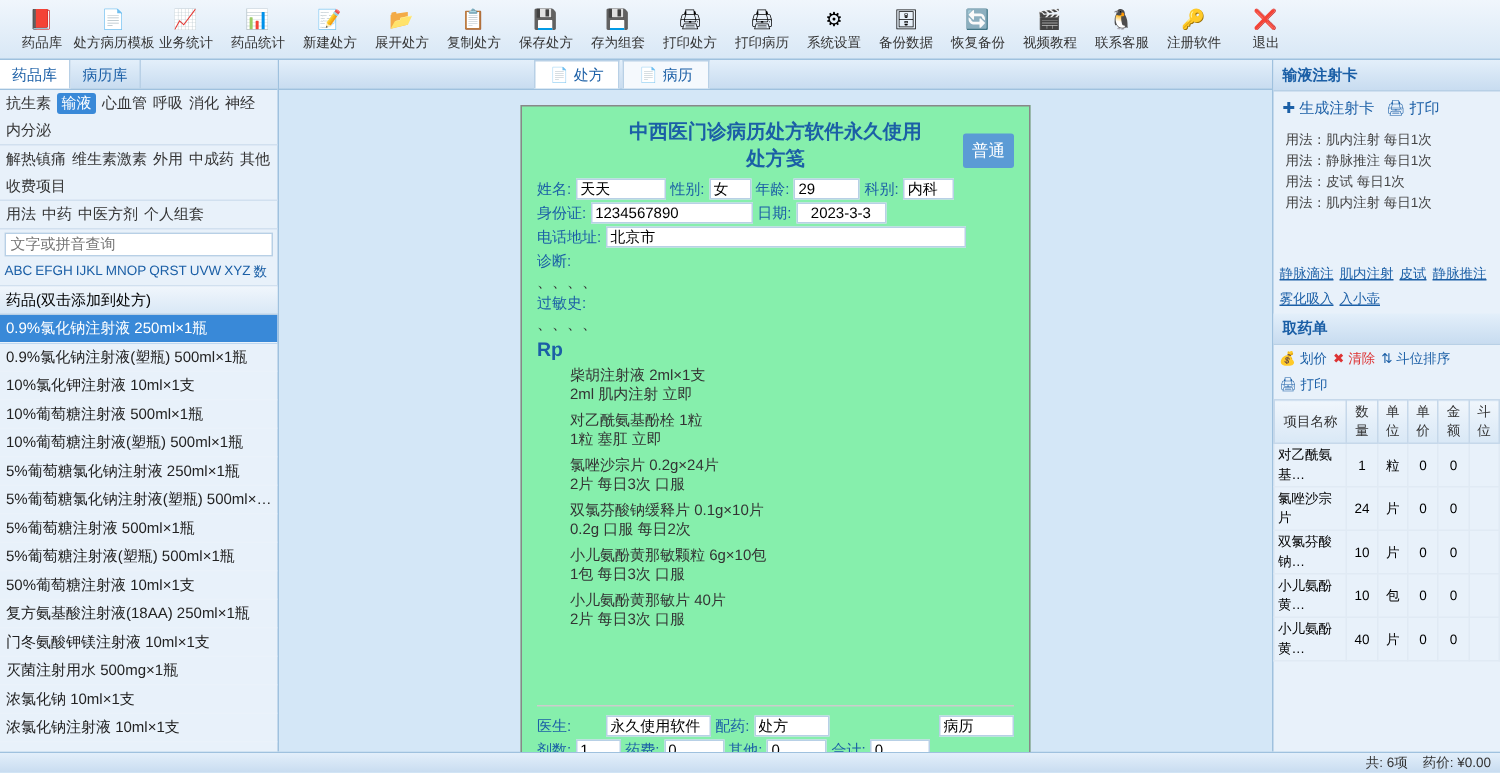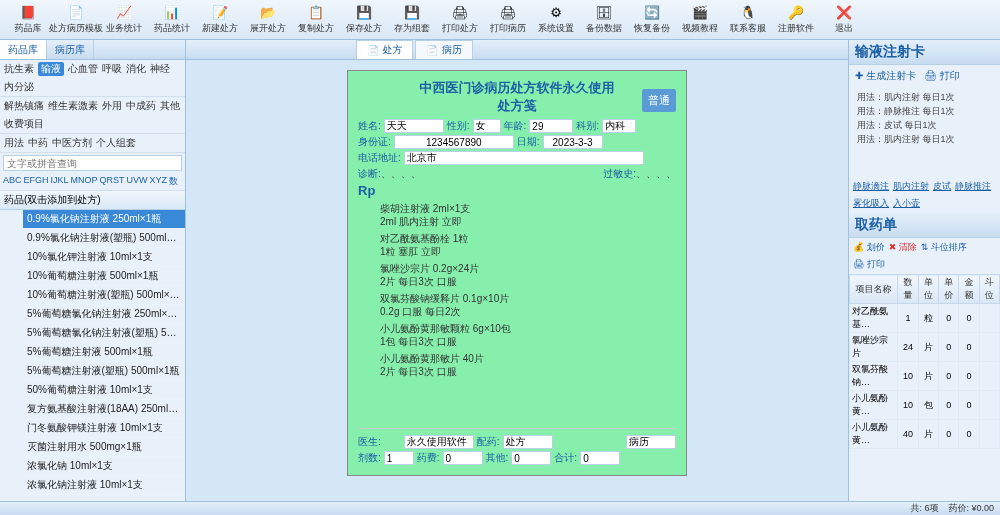--- a/index.html
+++ b/index.html
@@ -26,46 +26,46 @@
 .cat-row span { cursor:pointer; }
 .cat-row .active { background:#3989D8; color:#fff; padding:0 3px; border-radius:2px; }
 
 .search { margin:2px 3px; }
 .search input { width:100%; height:16px; font-size:10px; padding:0 3px; border:1px solid #B8D0E6; }
 
 .alpha { display:flex; flex-wrap:wrap; padding:2px 3px; gap:2px; font-size:9px; color:#1B5FA6; border-bottom:1px solid #D1E0EF;}
 .alpha span { cursor:pointer; }
 
 .list-header { background:linear-gradient(#F0F6FC,#D9E8F6); padding:2px 4px; font-size:10px; border-bottom:1px solid #B8D0E6; }
-.drug-list { flex:1; overflow:auto;padding-left:23px; }
+.drug-list { flex:1; overflow:auto; }
 .drug-item { padding:2px 4px; font-size:10px; color:#222; border-bottom:1px solid #EAF2FA; cursor:pointer; white-space:nowrap; overflow:hidden; text-overflow:ellipsis; }
 .drug-item.sel { background:#3989D8; color:#fff; }
 
 
 .ctabs { display:flex; height:20px; background:linear-gradient(#E3EFFA,#C8DCF0); border-bottom:1px solid #9FC1DE; padding-left:170px;}
 .ctab { padding:3px 10px; font-size:10px; color:#1B5FA6; cursor:pointer; border:1px solid #B8D0E6; border-bottom:none; background:#F5F9FD; margin-right:2px; display:flex; align-items:center; gap:3px;}
 .ctab.active { background:#FFF; }
 
 .canvas { flex:1; display:flex; justify-content:center; align-items:flex-start; padding:10px; overflow:auto;}
 .sheet { width:340px; background:#86efac; border:1px solid #888; padding:8px 10px; font-size:10px; color:#333; }
 .sheet-title { text-align:center; color:#1B5FA6; font-weight:bold; font-size:13px; }
 .sheet-sub { text-align:center; color:#1B5FA6; font-weight:bold; font-size:13px; margin-bottom:4px; }
 .badge { float:right; background:#5B9BD5; color:#fff; padding:4px 6px; font-size:11px; border-radius:2px; margin-top:-30px;}
 .frow { display:flex; align-items:center; margin:2px 0; gap:3px; }
 .frow .lab { color:#1B5FA6; font-size:10px; white-space:nowrap; }
 .frow input { border:1px solid #B8D0E6; height:14px; font-size:10px; padding:0 2px; }
-.diag-row { display:flex; color:#1B5FA6; font-size:10px; margin:2px 0;}
+.diag-row { display:flex; color:#1B5FA6; font-size:10px; margin:2px 0;flex-direction:column;}
 .rp { color:#1B5FA6; font-size:13px; font-weight:bold; margin-top:2px;}
 .rx-item { margin:4px 0 4px 22px; font-size:10px; line-height:1.3; }
 .rx-item .n { display:inline; }
 .rx-item .d { display:block; }
 .sheet-foot { border-top:1px solid #ccc; margin-top:50px; padding-top:4px; }
 
 
-.rtitle { background:linear-gradient(#E3EFFA,#C8DCF0); padding:3px 6px; font-size:14px; color:#1B5FA6; border-bottom:1px solid #B8D0E6; font-weight:bold;}
+.rtitle { background:linear-gradient(#E3EFFA,#C8DCF0); padding:3px 6px; font-size:10px; color:#1B5FA6; border-bottom:1px solid #B8D0E6; font-weight:bold;}
 .rbtns { padding:4px 6px; font-size:10px; color:#1B5FA6; display:flex; gap:8px; }
 .rbtns span { cursor:pointer; }
 .inj-notes { padding:4px 8px; font-size:9px; color:#444; flex:0 0 auto; height:90px;}
 .inj-notes div { margin-bottom:1px; }
 
 .rlinks { padding:3px 4px; font-size:9px; display:flex; flex-wrap:wrap; gap:4px;}
 .rlinks a { color:#1B5FA6; text-decoration:underline; cursor:pointer; }
 
 .rx-table-btns { padding:3px 4px; font-size:9px; color:#1B5FA6; display:flex; gap:4px; flex-wrap:wrap;}
 .rx-table-btns span { cursor:pointer; }
@@ -239,21 +239,21 @@
           <input style="width: 60px;" value="天天">
           <span class="lab">性别:</span>
           <input style="width: 28px;" value="女">
           <span class="lab">年龄:</span>
           <input style="width: 44px;" value="29">
           <span class="lab">科别:</span>
           <input style="width: 34px; font-family: Liberation Mono, monospace;" value="内科">
         </div>
         <div class="frow">
           <span class="lab">身份证:</span>
-          <input style="width: 120px; text-align: center;" value="1234567890">
+          <input style="width: 108px;" value="1234567890">
           <span class="lab">日期:</span>
           <input style="width: 60px; text-align: center;" value="2023-3-3">
         </div>
         <div class="frow">
           <span class="lab">电话地址:</span>
           <input style="width: 240px;" value="北京市">
         </div>
         <div class="diag-row">
           <span>诊断:</span>
           <span style="flex:1;color:#333">、、、、</span>

